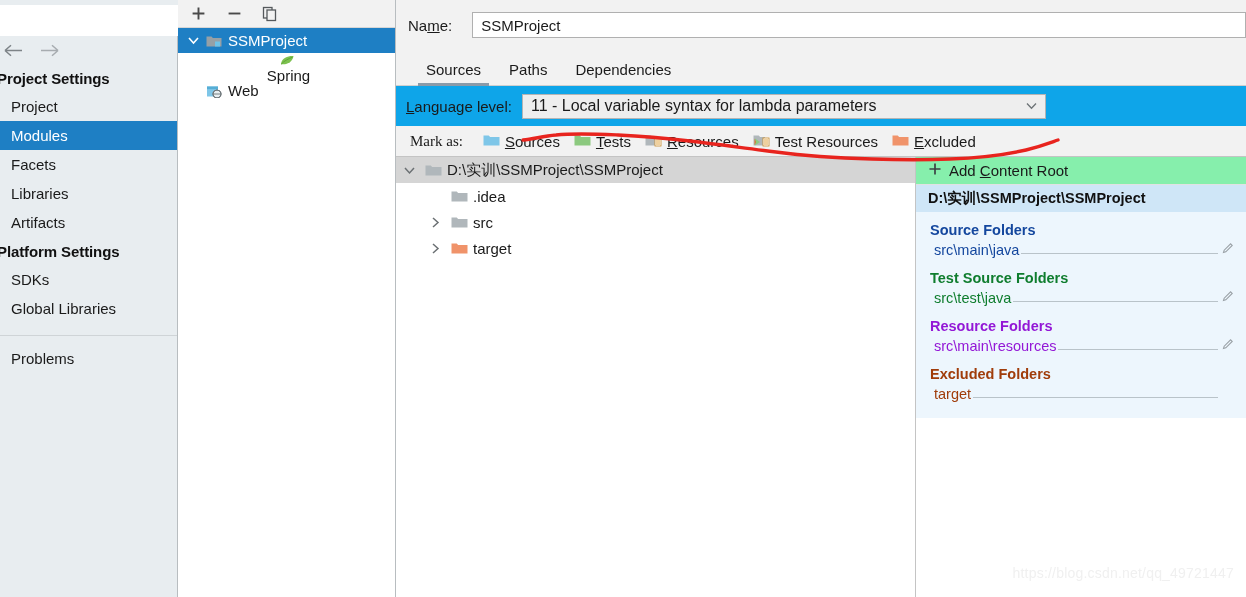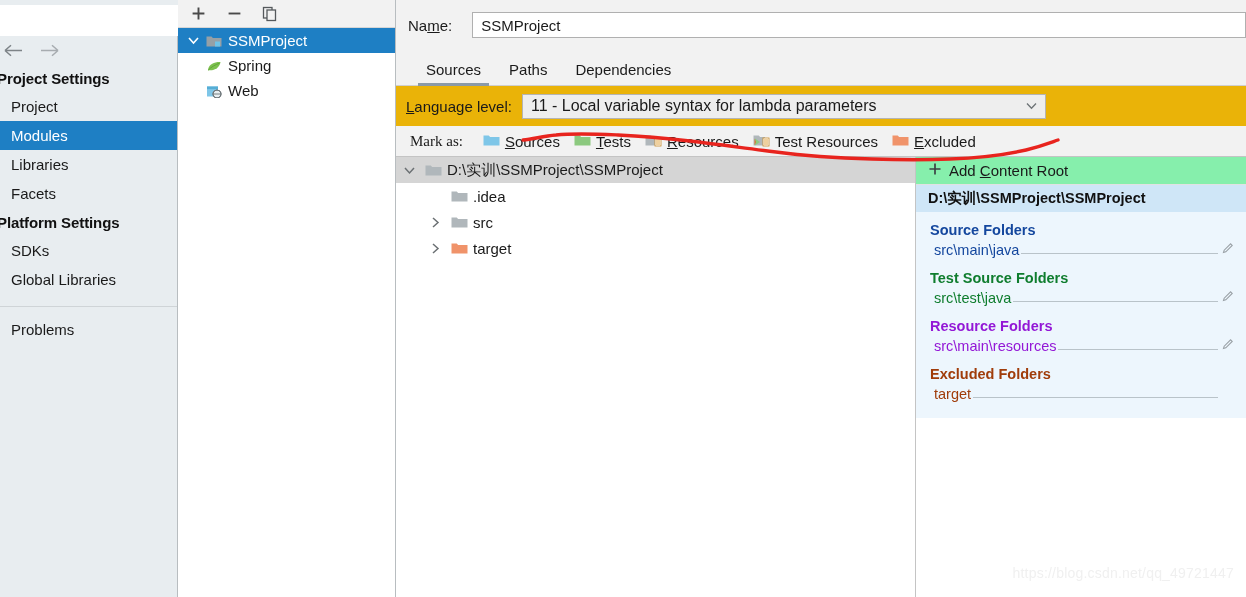--- a/index.html
+++ b/index.html
@@ -156,21 +156,21 @@
     content: "";
     position: absolute;
     left: 6px; right: 6px; bottom: -1px;
     height: 3px;
     background: #8a9aa8;
   }
   .langrow {
     height: 40px;
     display: flex; align-items: center;
     padding-left: 10px;
-    background: #eab308;
+    background: #0ea5e9;
   }
   .langlabel { font-size: 15px; margin-right: 10px; }
   .combo {
     width: 524px; height: 25px;
     background: #eeeeee;
     border: 1px solid #b4b4b4;
     display: flex; align-items: center;
     font-size: 16px;
     padding-left: 8px;
     box-sizing: border-box;
@@ -299,24 +299,27 @@
     </div>
 
     <div class="sb-group-title">Project Settings</div>
     <div class="sb-item">
       <span>Project</span>
     </div>
     <div class="sb-item selected">
       <span>Modules</span>
     </div>
     <div class="sb-item">
+      <span>Facets</span>
+    </div>
+    <div class="sb-item">
       <span>Libraries</span>
     </div>
     <div class="sb-item">
-      <span>Facets</span>
+      <span>Artifacts</span>
     </div>
 
     <div class="sb-group-title">Platform Settings</div>
     <div class="sb-item">
       <span>SDKs</span>
     </div>
     <div class="sb-item">
       <span>Global Libraries</span>
     </div>
 
@@ -355,21 +358,21 @@
             </svg>
         </span>
         <span class="tree-ico">
           <svg width="16" height="14" viewBox="0 0 16 14" aria-hidden="true">
             <path d="M0.5 2.5 h5 l1.4 1.6 H15.5 V12.5 H0.5 Z" fill="#96a0a6"></path>
             <rect x="9" y="7.5" width="5" height="5" fill="#6fc3e8"></rect>
           </svg>
         </span>
         <span>SSMProject</span>
       </div>
-      <div class="tree-row" style="padding-left:4px;">
+      <div class="tree-row" style="padding-left:4px;flex-direction:column;">
         <span class="twisty"></span>
         <span class="tree-ico">
           <svg width="16" height="14" viewBox="0 0 16 14" aria-hidden="true">
             <path d="M2 10.5 C3 4.5 10 2.5 14.5 3 C13.5 9 8 12 2.6 11.2 Z" fill="#7dc14f"></path>
             <path d="M2 11.4 C5 8 9.5 5.6 13.5 4.2" stroke="#5ea336" stroke-width="0.9" fill="none"></path>
           </svg>
         </span>
         <span>Spring</span>
       </div>
       <div class="tree-row" style="padding-left:4px;">

